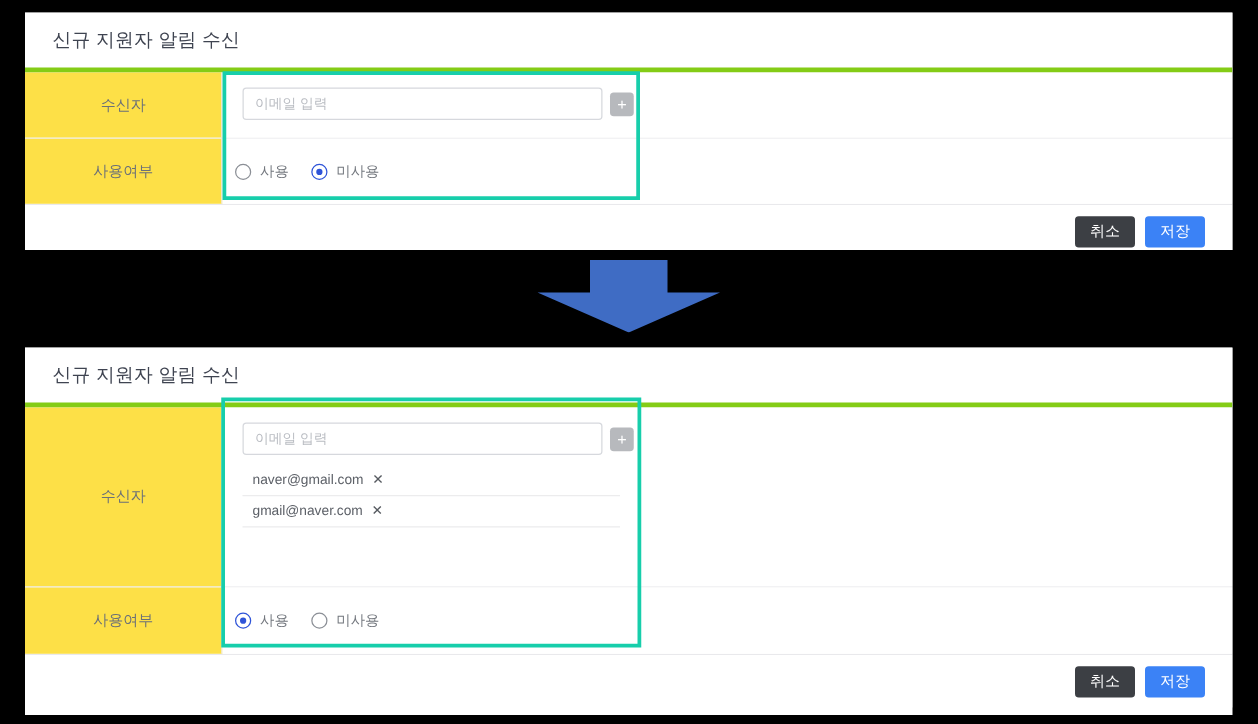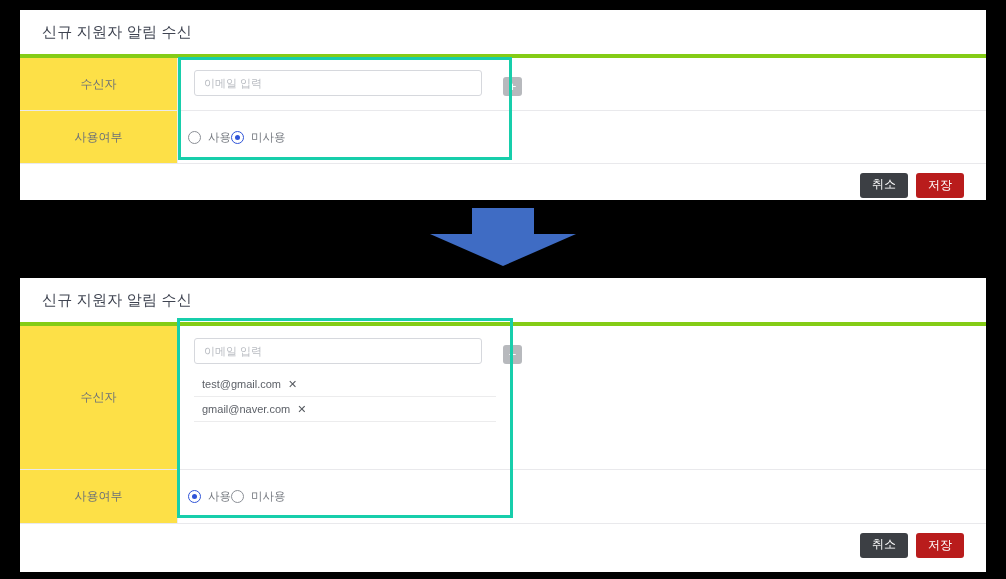--- a/index.html
+++ b/index.html
@@ -64,22 +64,22 @@
 
   
   #row-top-recipient { height: 53px; }
   #row-top-usage     { height: 53px; }
   #row-bot-recipient { height: 144px; }
   #row-bot-usage     { height: 54px; }
 
   
   .email-input-line {
     display: flex;
-    align-items: flex-end;
-    gap: 21px;
+    align-items: center;
+    gap: 6px;
     padding-left: 8px;
   }
   .email-input {
     width: 288px;
     height: 26px;
     border: 1px solid #d6d8dd;
     border-radius: 3px;
     background: #ffffff;
     font-size: 11px;
     color: #333;
@@ -126,20 +126,21 @@
     color: #565a60;
     font-size: 11px;
     cursor: pointer;
     line-height: 1;
   }
 
   
   .radio-group {
     display: flex;
     align-items: center;
+    gap: 18px;
     padding-left: 10px;
     height: 100%;
   }
   .radio-opt {
     display: flex;
     align-items: center;
     gap: 7px;
     cursor: pointer;
   }
   .radio-dot {
@@ -184,22 +185,22 @@
     min-width: 45px;
     border: none;
     border-radius: 3px;
     font-size: 12px;
     color: #ffffff;
     cursor: pointer;
     padding: 0 12px;
     font-family: "Liberation Sans", "DejaVu Sans", sans-serif;
     line-height: 1;
   }
-  .btn-cancel { background: #3c3f44; font-family: Liberation Mono, monospace; }
-  .btn-save   { background: #b91c1c; }
+  .btn-cancel { background: #3c3f44; }
+  .btn-save   { background: #3b82f6; }
 
   
   .highlight {
     position: absolute;
     border: 3px solid #17ceab;
     pointer-events: none;
     z-index: 5;
   }
   #highlight-top    { left: 178px; top: 57px;  width: 334px; height: 103px; }
   #highlight-bottom { left: 177px; top: 318px; width: 336px; height: 200px; }
@@ -269,21 +270,21 @@
   <div class="form-row" id="row-bot-recipient">
     <div class="form-label">수신자</div>
     <div class="form-field">
       <div class="email-input-line">
         <input class="email-input" type="text" placeholder="이메일 입력" style="">
         <button class="add-btn">+</button>
       </div>
 
       <div class="email-list">
         <div class="email-item">
-          <span class="email-text">test@gmail.com</span>
+          <span class="email-text">naver@gmail.com</span>
           <span class="email-remove">✕</span>
         </div>
         <div class="email-item">
           <span class="email-text">gmail@naver.com</span>
           <span class="email-remove">✕</span>
         </div>
       </div>
     </div>
   </div>
 

